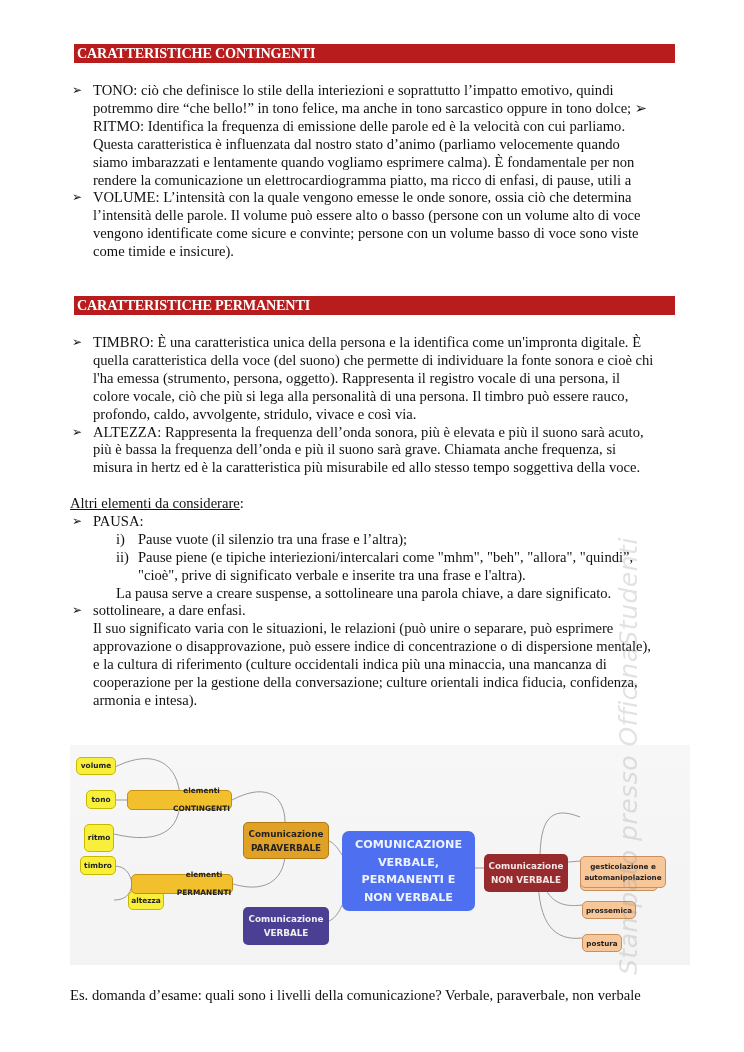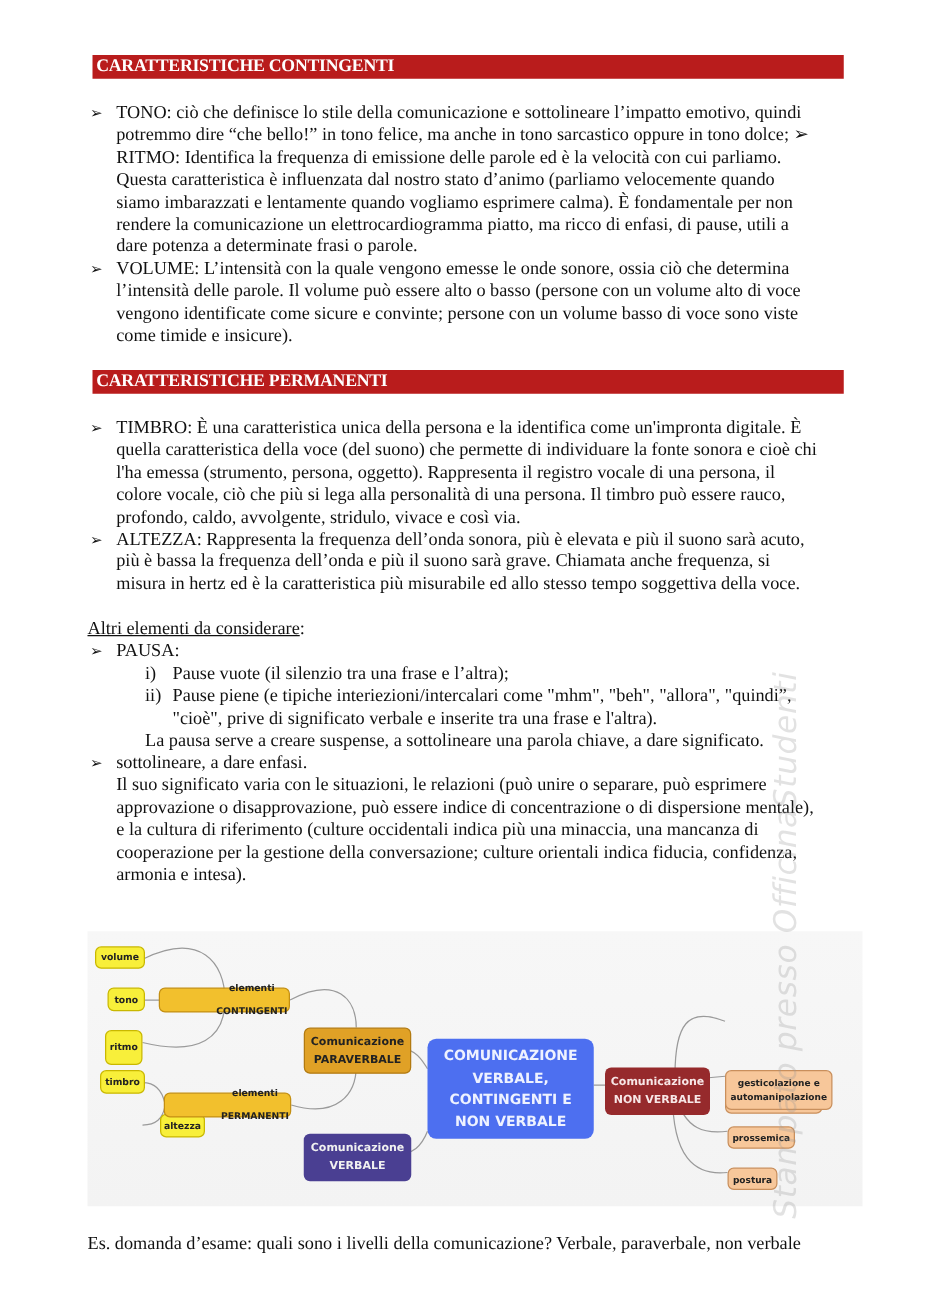--- a/index.html
+++ b/index.html
@@ -59,27 +59,26 @@
 </head>
 <body>
 
 <div class="page">
 
   <div class="section-bar" style="top:44px">CARATTERISTICHE CONTINGENTI</div>
 
   <div class="bullet-block" style="top:82px">
     <div class="bl">
       <span class="arrow">➢</span>
-      <p>TONO: ciò che definisce lo stile della comunicazione e sottolineare l’impatto emotivo, quindi</p>
+      <p>TONO: ciò che definisce lo stile della interiezioni e soprattutto l’impatto emotivo, quindi</p>
       <p>potremmo dire “che bello!” in tono felice, ma anche in tono sarcastico oppure in tono dolce; ➢</p>
       <p>RITMO: Identifica la frequenza di emissione delle parole ed è la velocità con cui parliamo.</p>
       <p>Questa caratteristica è influenzata dal nostro stato d’animo (parliamo velocemente quando</p>
       <p>siamo imbarazzati e lentamente quando vogliamo esprimere calma). È fondamentale per non</p>
       <p>rendere la comunicazione un elettrocardiogramma piatto, ma ricco di enfasi, di pause, utili a</p>
-      <p>dare potenza a determinate frasi o parole.</p>
     </div>
     <div class="bl">
       <span class="arrow">➢</span>
       <p>VOLUME: L’intensità con la quale vengono emesse le onde sonore, ossia ciò che determina</p>
       <p>l’intensità delle parole. Il volume può essere alto o basso (persone con un volume alto di voce</p>
       <p>vengono identificate come sicure e convinte; persone con un volume basso di voce sono viste</p>
       <p>come timide e insicure).</p>
     </div>
   </div>
 
@@ -170,21 +169,21 @@
     </div>
 
     <div class="node verb" style="left:173px; top:162px; width:86px; height:38px; flex-direction:column;">
       <span>Comunicazione</span>
       <span>VERBALE</span>
     </div>
 
     <div class="node center" style="left:272px; top:86px; width:133px; height:80px; flex-direction:column;">
       <span>COMUNICAZIONE</span>
       <span>VERBALE,</span>
-      <span>CONTINGENTI E</span>
+      <span>PERMANENTI E</span>
       <span>NON VERBALE</span>
     </div>
 
     <div class="node nonv" style="left:414px; top:109px; width:84px; height:38px; flex-direction:column;">
       <span>Comunicazione</span>
       <span>NON VERBALE</span>
     </div>
 
     <div class="node leaf-p" style="left:510px; top:66px; width:78px; height:32px; flex-direction:column;margin-top:48px;">
       <span>mimica facciale e</span>

